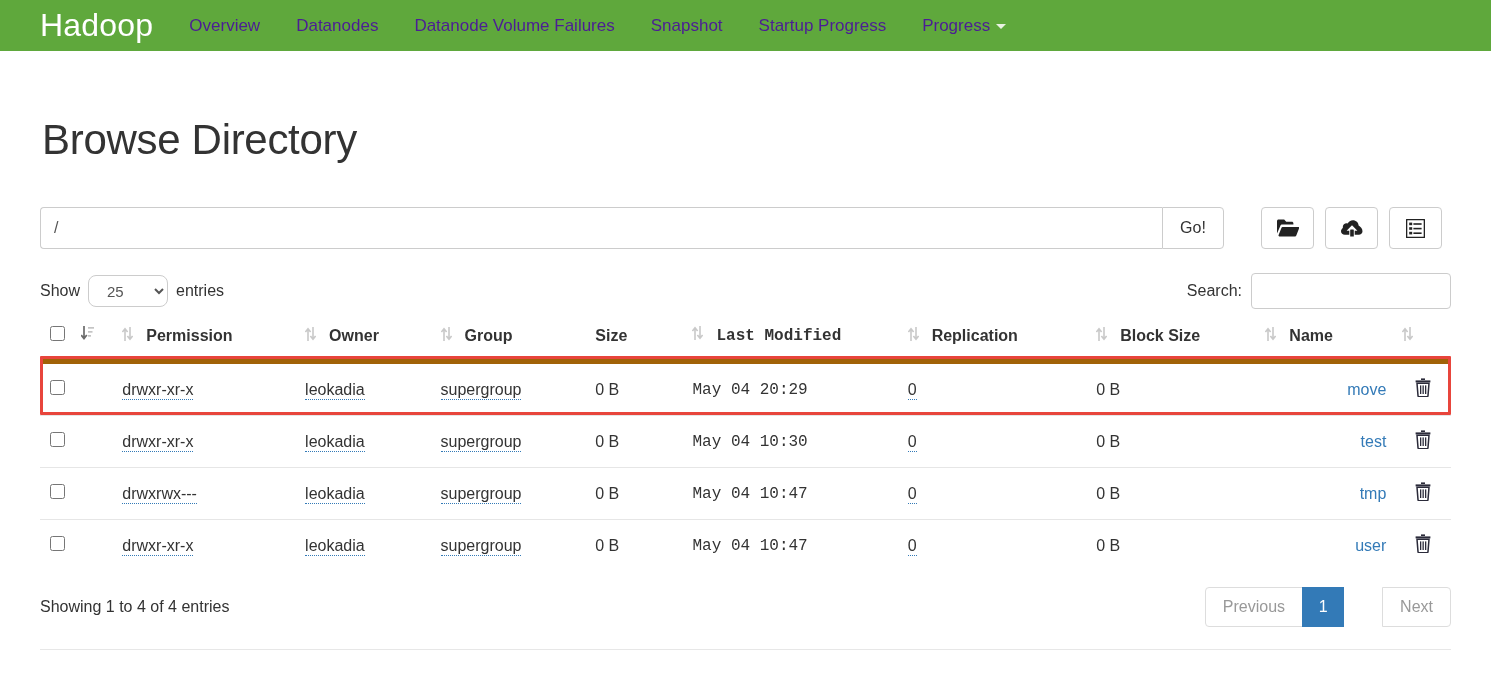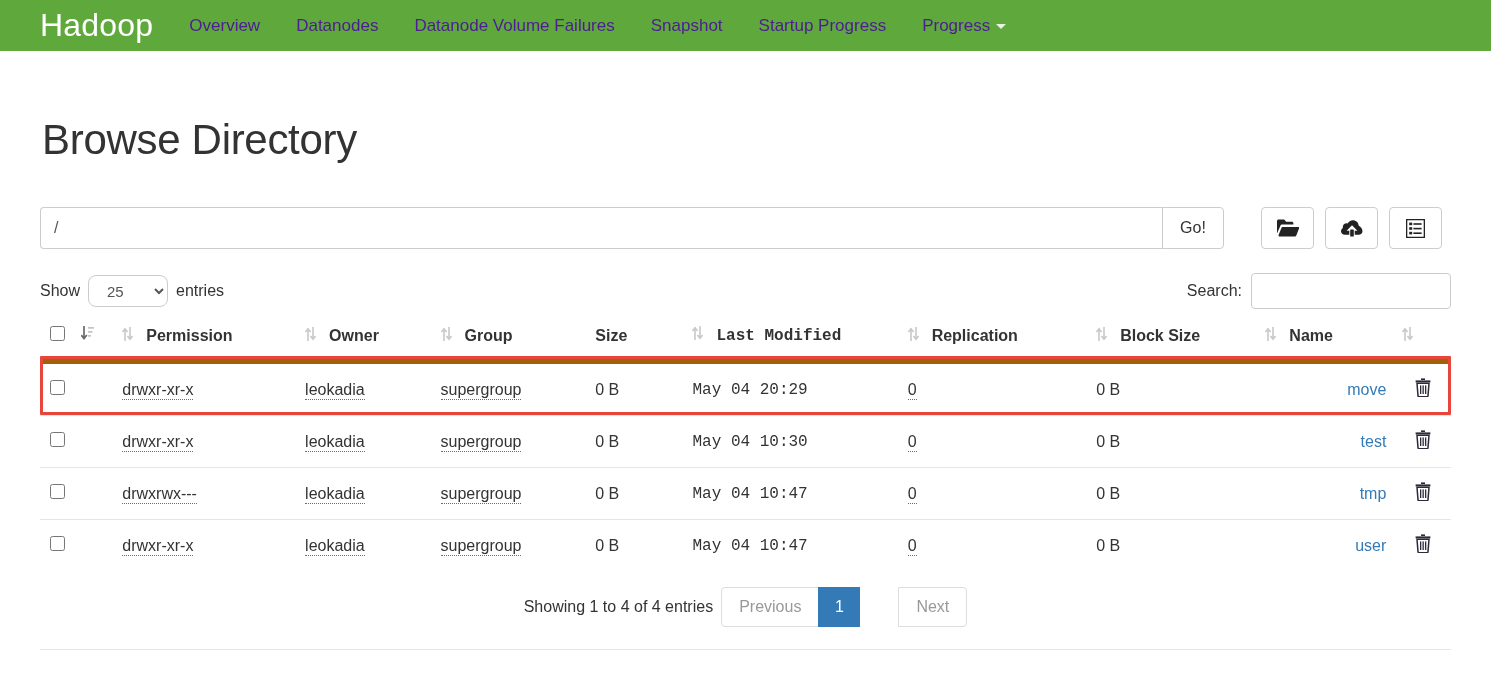--- a/index.html
+++ b/index.html
@@ -234,21 +234,21 @@
     border: 3px solid #e8453c;
     pointer-events: none;
     border-radius: 1px;
     box-sizing: border-box;
   }
 
   
   .footer-row {
     display: flex;
     align-items: center;
-    justify-content: center;
+    justify-content: space-between;
     margin-top: 16px;
   }
   .info-text { font-size: 16px; color: #333333; }
   .pagination { display: flex; }
   .pg-btn {
     height: 40px;
     min-width: 56px;
     padding: 0 17px;
     border: 1px solid #dddddd;
     background: #ffffff;

